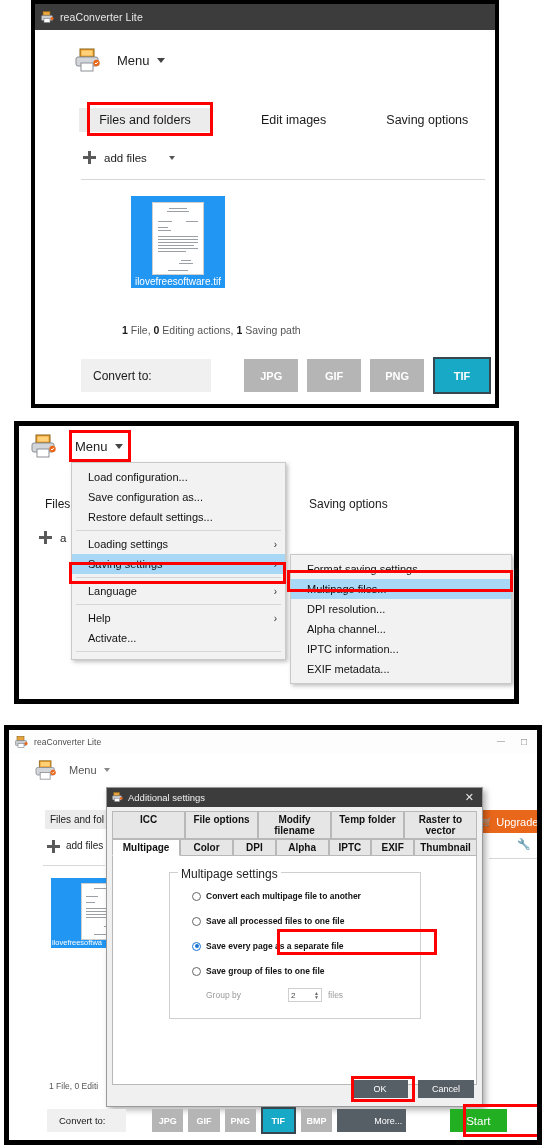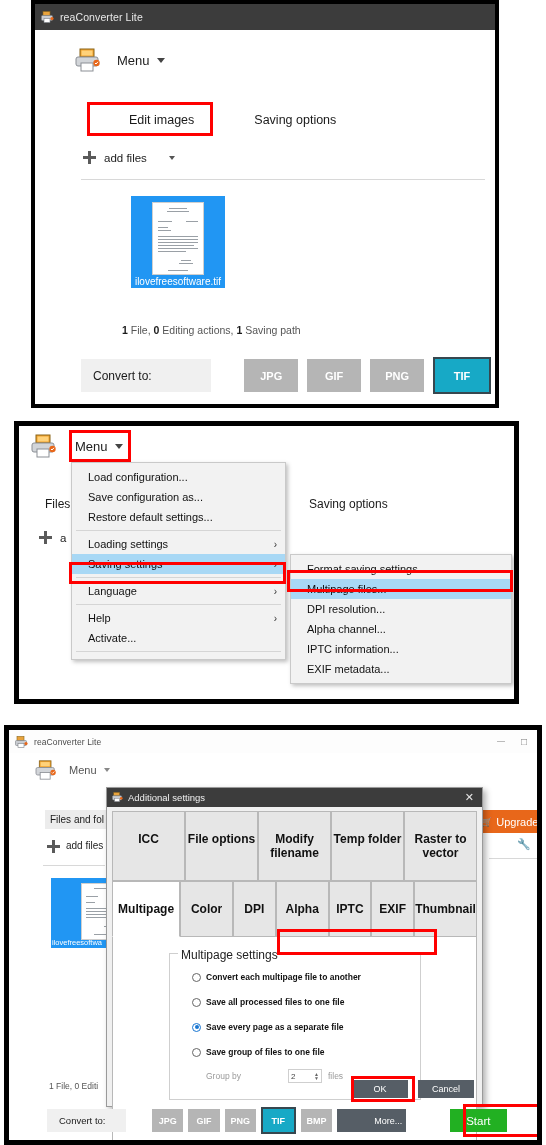--- a/index.html
+++ b/index.html
@@ -92,22 +92,22 @@
 
   
   .dlg { position:absolute; background:#f0f0f0; border:1px solid #9a9a9a; }
   .dlg-title {
     background:#3c3c3c; color:#f0f0f0; height:19px; font-size:9.5px;
     display:flex; align-items:center; padding-left:5px;
   }
   .dlg-x { margin-left:auto; padding-right:8px; font-size:11px; color:#e6e6e6;}
   .tabstrip { display:flex; }
   .dtab {
-    flex:1; text-align:center; font-size:12px; color:#111;
-    border:1px solid #b8b8b8; background:#e6e6e6; padding:20px 0;
+    flex:1; text-align:center; font-size:10px; color:#111;
+    border:1px solid #b8b8b8; background:#e6e6e6; padding:2px 0;
     box-sizing:border-box; font-weight:bold;
   }
   .dtab.active { background:#fff; border-bottom:1px solid #fff; }
   .dlg-body { background:#fff; border:1px solid #b8b8b8; border-top:none; }
   .group {
     border:1px solid #cfcfcf; position:relative;
   }
   .group-title {
     position:absolute; top:-6px; left:8px; background:#fff;
     font-size:12px; color:#222; padding:0 3px;
@@ -164,20 +164,21 @@
           <rect x="6" y="15" width="12" height="8" fill="#fff" stroke="#8b8f95" stroke-width="1"></rect>
           <circle cx="21.5" cy="15" r="3.2" fill="#e8671a"></circle>
           <path d="M20 15l1 1 2-2.2" stroke="#fff" stroke-width="1" fill="none"></path>
         </svg>
     </span>
     <span class="menu-label" style="margin-left:16px;">Menu</span>
     <span class="caret"></span>
   </div>
 
   <div class="tabs" style="position:absolute;left:44px;top:104px;">
+    <div class="tab active" style="width:112px;text-align:center;">Files and folders</div>
     <div class="tab" style="margin-left:40px;">Edit images</div>
     <div class="tab" style="margin-left:40px;">Saving options</div>
   </div>
   <div class="hl" style="left:52px;top:98px;width:126px;height:34px;"></div>
 
   <div class="addfiles" style="position:absolute;left:48px;top:147px;">
     <span class="plus"></span>
     <span class="addfiles-label">add files</span>
     <span class="caret caret-sm" style="margin-left:14px;"></span>
   </div>

